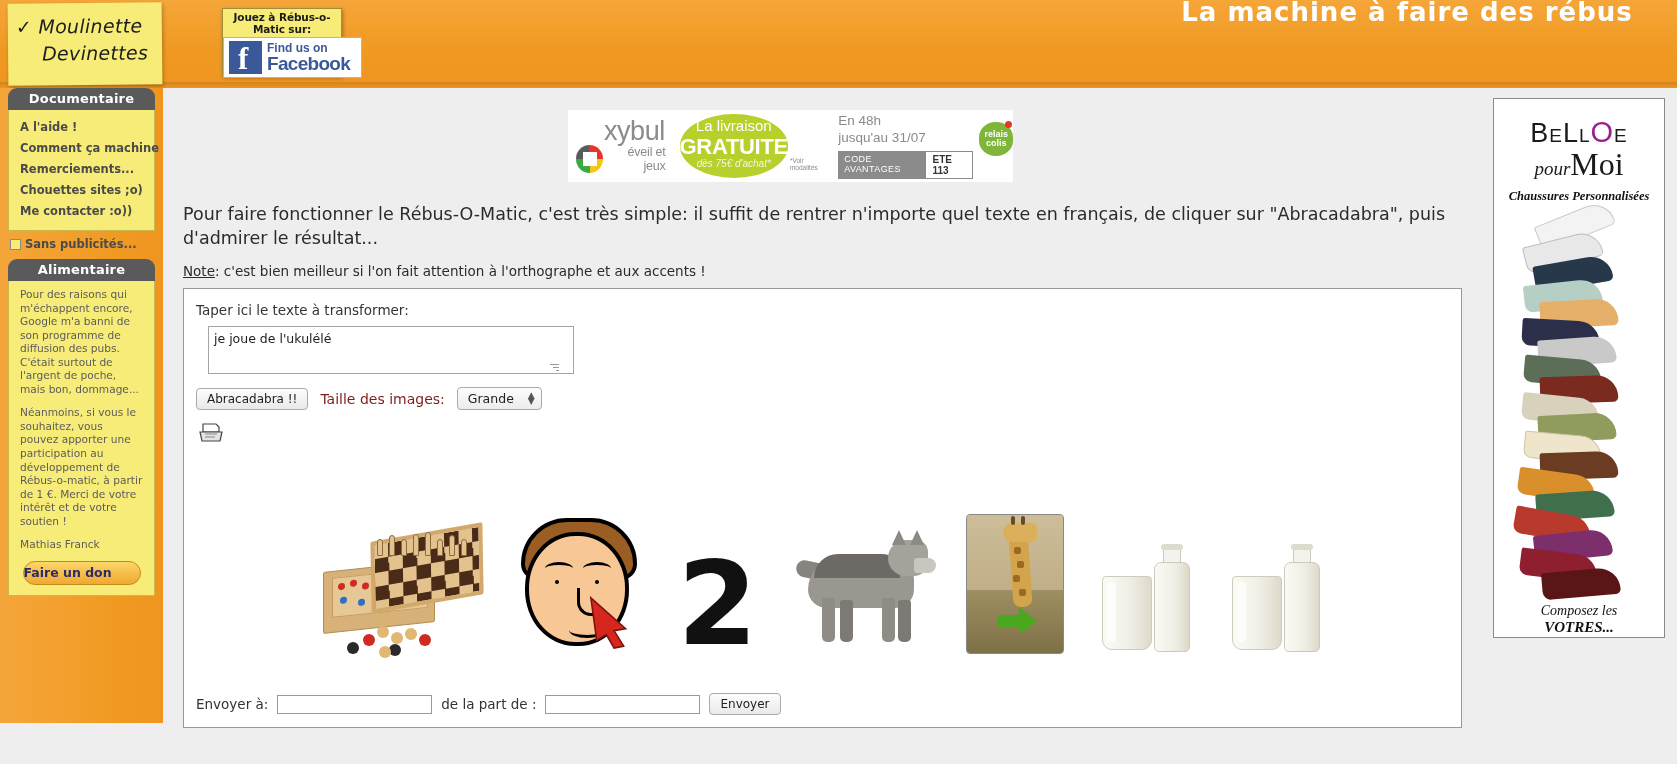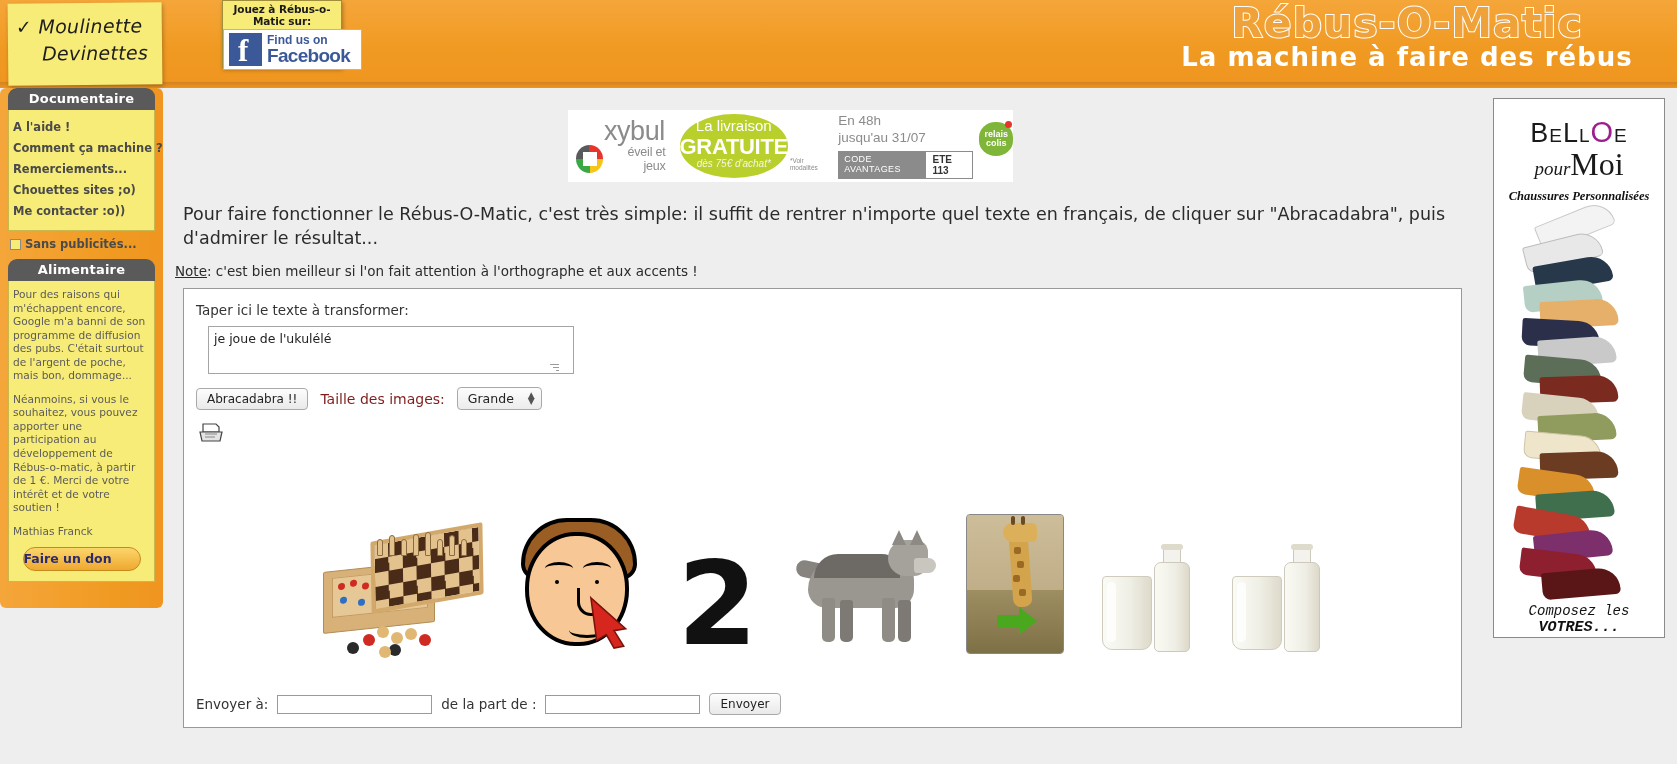--- a/index.html
+++ b/index.html
@@ -36,21 +36,21 @@
     font-size:19px;
     color:#1d1d1d;
     line-height:1.42;
     padding:10px 0 0 8px;
     letter-spacing:0.3px;
   }
   .sticky-text .l2{ display:block; padding-left:26px; }
 
   
   .fb-wrap{
-    position:absolute; left:222px; top:0px; width:120px; height:68px;
+    position:absolute; left:222px; top:8px; width:120px; height:68px;
     background:#f7ec78;
     border:1px solid #a08e3a;
     box-shadow:1px 2px 4px rgba(0,0,0,0.30);
     text-align:center;
   }
   .fb-caption{
     font-size:10.5px; font-weight:bold; color:#1a1a1a;
     padding-top:2px; letter-spacing:-0.1px;
     font-family:"DejaVu Sans", sans-serif;
   }
@@ -90,23 +90,22 @@
     font-weight:bold;
     font-size:26px;
     color:#ffffff;
     letter-spacing:1px;
     line-height:1.1;
     margin-top:-2px;
   }
 
   
   .leftcol{
-    position:absolute; left:0; top:88px; width:163px; height:520px;
+    position:absolute; left:0; top:88px; width:163px; height:635px;
     background:linear-gradient(to right,#f5a63a 0%, #f09a22 70%, #ef9520 100%);
-    border-radius:6px;
   }
   .leftcol-curve{
     position:absolute; left:163px; top:88px; width:26px; height:26px;
     background:#f09a22;
   }
   .leftcol-curve::after{
     content:""; position:absolute; left:0; top:0; width:26px;height:26px;
     background:#eeeeee; border-top-left-radius:26px;
   }
 
@@ -121,21 +120,21 @@
     text-align:center;
     padding:3px 0 4px;
     border-radius:9px 9px 0 0;
     font-family:"DejaVu Sans", sans-serif;
     letter-spacing:0.2px;
   }
   .panel-body{
     background:#f7ec78;
     border:1px solid #c8b94e;
     border-top:none;
-    padding:7px 4px 8px;
+    padding:7px 11px 8px;
   }
   .menu-item{
     font-size:11.5px; font-weight:bold; color:#4a4a4a;
     padding:3px 0 4px; cursor:pointer;
     font-family:"DejaVu Sans", sans-serif;
     white-space:nowrap;
   }
   .nopub-row{
     display:flex; align-items:center; gap:4px;
     padding:6px 0 4px 2px;
@@ -211,21 +210,21 @@
   }
   .ox-relais::after{content:"";position:absolute;right:1px;top:-1px;width:7px;height:7px;border-radius:50%;background:#e8342a;}
 
   
   .intro{
     position:absolute; left:20px; top:115px; right:210px;
     font-size:17.5px; color:#2b2b2b; line-height:1.35;
     font-family:"DejaVu Sans", sans-serif;
   }
   .note{
-    position:absolute; left:12px; top:175px;
+    position:absolute; left:20px; top:175px;
     font-size:13.5px; color:#2b2b2b;
     font-family:"DejaVu Sans", sans-serif;
   }
   .note u{ text-decoration:underline; }
 
   
   .formbox{
     position:absolute; left:20px; top:200px; width:1279px; height:440px;
     background:#ffffff; border:1px solid #999999;
   }
@@ -368,21 +367,21 @@
   }
   .ad-pour .moi{font-style:normal;font-size:32px;}
   .ad-tag{
     font-family:"Liberation Serif", serif;
     font-style:italic; font-weight:bold; font-size:12.5px; color:#111;
     margin-top:9px;
   }
   .ad-shoes{position:relative;height:395px;margin-top:4px;}
   .shoe{position:absolute;width:78px;height:27px;border-radius:3px 26px 6px 10px;transform-origin:center;}
   .ad-foot{
-    font-family:Liberation Mono, monospace;
+    font-family:Liberation Serif, serif;
     font-style:italic; font-size:14px; color:#111; line-height:1.15;
   }
   .ad-foot .b{font-weight:bold;font-style:italic;font-size:15px;}
 </style>
 </head>
 <body>
 
 <div class="topbar">
   <div class="topbar-inner-shadow"></div>
 
@@ -400,21 +399,20 @@
           <span>f</span>
         </div>
       <div class="fb-txt">
         <div class="fb-t1">Find us on</div>
         <div class="fb-t2">Facebook</div>
       </div>
     </div>
   </div>
 
   <div class="logo-wrap">
-    <div class="logo-main">Rébus-O-Matic</div>
     <div class="logo-sub">La machine à faire des rébus</div>
   </div>
 </div>
 
 <div class="leftcol">
 
   <div class="panel">
     <div class="panel-head">Documentaire</div>
     <div class="panel-body">
       <div class="menu-item">A l'aide !</div>

